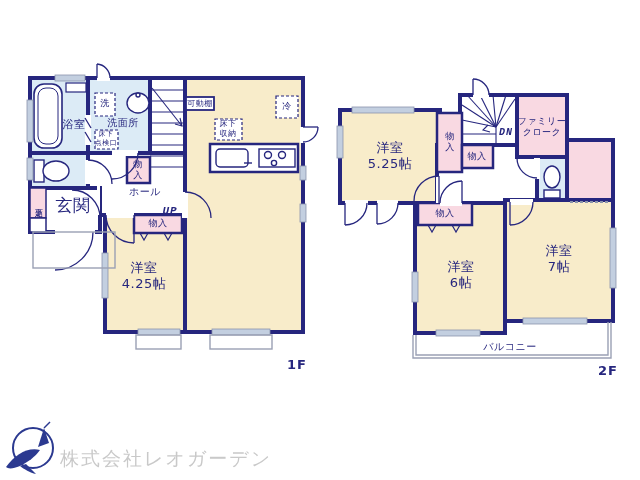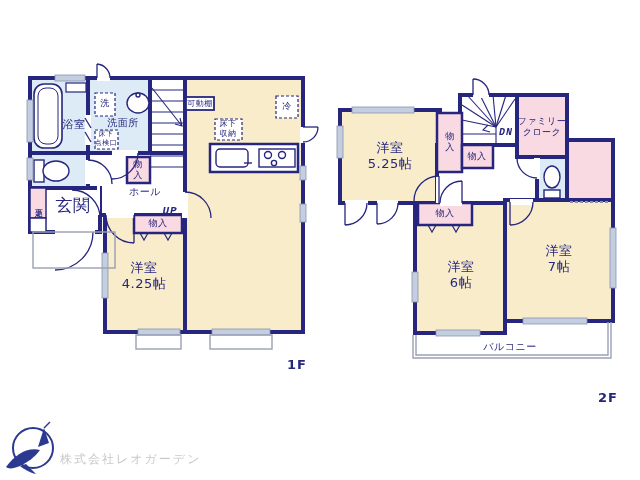--- a/index.html
+++ b/index.html
@@ -3,21 +3,21 @@
 <meta charset="utf-8">
 <style>
   html,body{margin:0;padding:0;background:#ffffff;}
   #canvas{position:relative;width:640px;height:480px;background:#ffffff;overflow:hidden;
           font-family:"DejaVu Sans",sans-serif;}
   svg{position:absolute;left:0;top:0;}
   .lbl{position:absolute;transform:translate(-50%,-50%);color:#26267e;text-align:center;
        white-space:pre-line;line-height:1.25;letter-spacing:0.5px;}
   .vert{writing-mode:vertical-rl;letter-spacing:1px;}
   .ital{font-style:italic;font-family:Liberation Mono, monospace;font-weight:bold;letter-spacing:1px;}
-  .logo-text{position:absolute;transform:translate(0,-50%);color:#c9c9c9;font-size:12px;
+  .logo-text{position:absolute;transform:translate(0,-50%);color:#c9c9c9;font-size:19px;
              letter-spacing:2px;}
   .flabel{font-weight:bold;letter-spacing:1px;}
 </style>
 </head>
 <body>
 
 <div id="canvas">
 
 <svg width="640" height="480" viewBox="0 0 640 480">
 
@@ -234,17 +234,17 @@
 <div class="lbl" style="left:477px;top:157px;font-size:9px;">物入</div>
 <div class="lbl ital" style="left:506px;top:133px;font-size:10px;">DN</div>
 <div class="lbl" style="left:542px;top:127px;font-size:9px;">ファミリー
 クローク</div>
 <div class="lbl" style="left:445px;top:214px;font-size:9px;">物入</div>
 <div class="lbl" style="left:461px;top:275px;font-size:13px;">洋室
 6帖</div>
 <div class="lbl" style="left:559px;top:259px;font-size:13px;">洋室
 7帖</div>
 <div class="lbl" style="left:510px;top:347px;font-size:10px;">バルコニー</div>
-<div class="lbl flabel" style="left:608px;top:371px;font-size:13px;margin-top:27px;">2F</div>
+<div class="lbl flabel" style="left:608px;top:371px;font-size:13px;">2F</div>
 
 <div class="logo-text" style="left:60px;top:459px;">株式会社レオガーデン</div>
 
 </div>
 
 </body></html>

